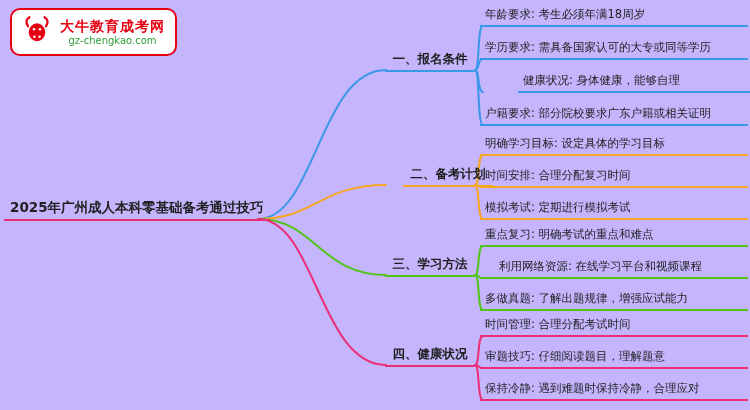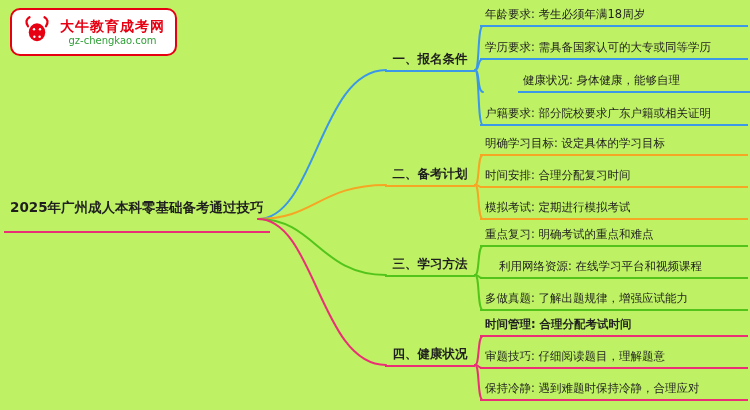--- a/index.html
+++ b/index.html
@@ -1,20 +1,20 @@
 <!DOCTYPE html>
 <html><head>
 <meta charset="utf-8">
 <title>Mind Map</title>
 <style>
   html,body{margin:0;padding:0;background:#fff;font-family:"DejaVu Sans","Liberation Sans",sans-serif;}
-  .canvas{position:relative;width:750px;height:410px;background:#bef264;overflow:hidden;}
+  .canvas{position:relative;width:750px;height:410px;background:#c4b5fd;overflow:hidden;}
   svg.wires{position:absolute;left:0;top:0;pointer-events:none;}
   .node{position:absolute;border-bottom:2px solid #999;white-space:nowrap;color:#1f1f1f;box-sizing:border-box;}
-  .root{left:4px;top:197px;font-size:13.5px;font-weight:bold;line-height:17px;padding:2px 6px 15px;}
+  .root{left:4px;top:197px;font-size:13.5px;font-weight:bold;line-height:17px;padding:2px 6px 3px;}
   .branch{width:90px;font-size:12.5px;font-weight:600;line-height:16px;padding:3px 5px;text-align:center;left:385px;}
   .leaf{left:480px;width:268px;font-size:11.5px;line-height:15px;padding:2px 5px 3px;}
   .logo{position:absolute;left:10px;top:8px;display:flex;align-items:center;gap:8px;
         border:2px solid #e60012;border-radius:10px;padding:5px 10px;background:#fff;}
   .logo-text{display:flex;flex-direction:column;align-items:center;}
   .logo-title{color:#e60012;font-weight:bold;font-size:14px;letter-spacing:1px;line-height:17px;}
   .logo-url{color:#2e9e36;font-size:10px;line-height:11px;}
 </style>
 </head>
 <body>
@@ -60,34 +60,34 @@
     </span>
     <span class="logo-text">
       <span class="logo-title">大牛教育成考网</span>
       <span class="logo-url">gz-chengkao.com</span>
     </span>
   </div>
 
   <div class="node root" style="border-bottom-color: rgb(235, 47, 119);">2025年广州成人本科零基础备考通过技巧</div>
 
   <div class="node branch" style="top: 48px; border-bottom-color: rgb(59, 151, 232); text-align: center;">一、报名条件</div>
-  <div class="node branch" style="top: 163px; border-bottom-color: rgb(245, 166, 35);">二、备考计划</div>
+  <div class="node branch" style="top: 163px; border-bottom-color: rgb(245, 166, 35); margin-left: 18px;">二、备考计划</div>
   <div class="node branch" style="top: 253px; border-bottom-color: rgb(82, 196, 26);">三、学习方法</div>
   <div class="node branch" style="top: 343px; border-bottom-color: rgb(235, 47, 119);">四、健康状况</div>
 
   <div class="node leaf" style="top: 5px; border-bottom-color: rgb(59, 151, 232);">年龄要求: 考生必须年满18周岁</div>
   <div class="node leaf" style="top: 38px; border-bottom-color: rgb(59, 151, 232);">学历要求: 需具备国家认可的大专或同等学历</div>
   <div class="node leaf" style="top: 71px; border-bottom-color: rgb(59, 151, 232); margin-left: 38px;">健康状况: 身体健康，能够自理</div>
   <div class="node leaf" style="top: 104px; border-bottom-color: rgb(59, 151, 232);">户籍要求: 部分院校要求广东户籍或相关证明</div>
 
   <div class="node leaf" style="top: 134px; border-bottom-color: rgb(245, 166, 35);">明确学习目标: 设定具体的学习目标</div>
   <div class="node leaf" style="top: 166px; border-bottom-color: rgb(245, 166, 35);">时间安排: 合理分配复习时间</div>
   <div class="node leaf" style="top: 198px; border-bottom-color: rgb(245, 166, 35);">模拟考试: 定期进行模拟考试</div>
 
   <div class="node leaf" style="top: 225px; border-bottom-color: rgb(82, 196, 26);">重点复习: 明确考试的重点和难点</div>
   <div class="node leaf" style="top: 257px; border-bottom-color: rgb(82, 196, 26); padding-left: 19px;">利用网络资源: 在线学习平台和视频课程</div>
   <div class="node leaf" style="top: 289px; border-bottom-color: rgb(82, 196, 26);">多做真题: 了解出题规律，增强应试能力</div>
 
-  <div class="node leaf" style="top: 315px; border-bottom-color: rgb(235, 47, 119); font-weight: bold;">时间管理: 合理分配考试时间</div>
+  <div class="node leaf" style="top: 315px; border-bottom-color: rgb(235, 47, 119);">时间管理: 合理分配考试时间</div>
   <div class="node leaf" style="top: 347px; border-bottom-color: rgb(235, 47, 119);">审题技巧: 仔细阅读题目，理解题意</div>
   <div class="node leaf" style="top: 379px; border-bottom-color: rgb(235, 47, 119);">保持冷静: 遇到难题时保持冷静，合理应对</div>
 
 </div>
 
 </body></html>

